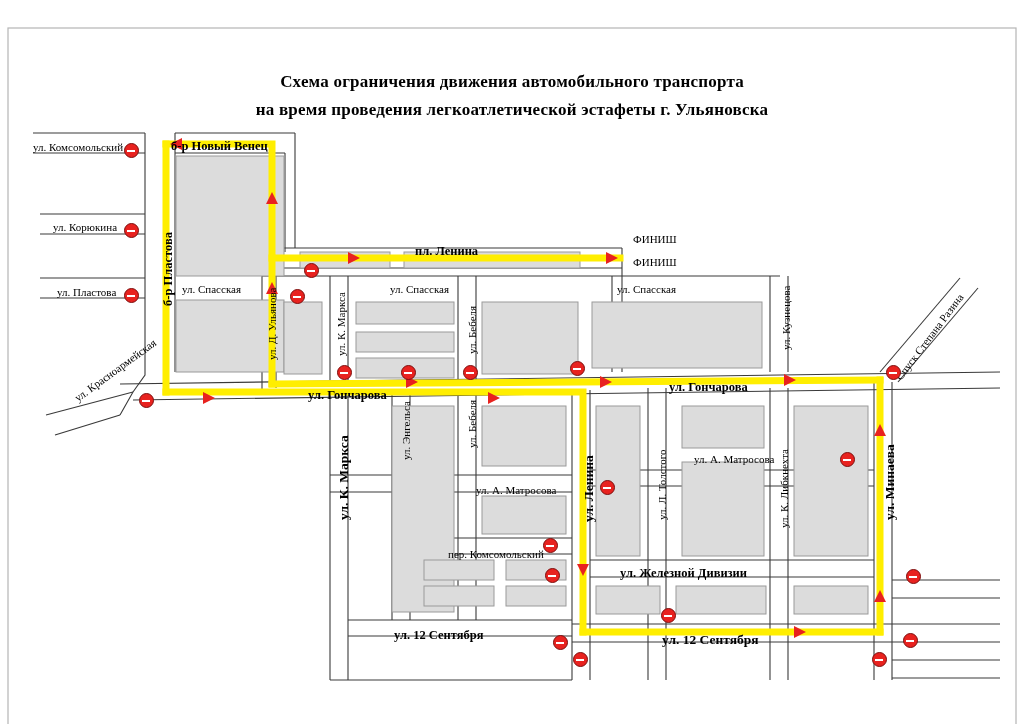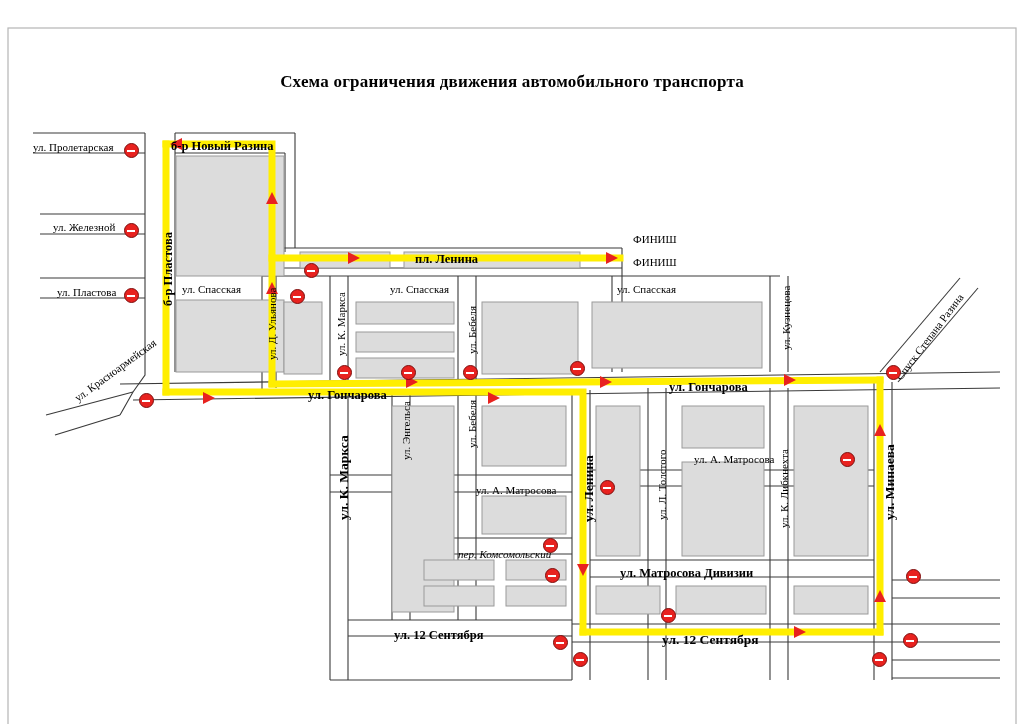--- a/index.html
+++ b/index.html
@@ -53,20 +53,21 @@
     width:8.4px;height:2.2px;
     background:#ffffff;
   }
 </style>
 </head>
 <body>
 
 <div id="map">
 
   <div class="title" id="title1">Схема ограничения движения автомобильного транспорта</div>
+  <div class="title" id="title2">на время проведения          легкоатлетической эстафеты г. Ульяновска</div>
 
   <svg class="layer">
 
     <rect x="8" y="8" width="1008" height="708" fill="none" stroke="#b5b5b5" stroke-width="1.2"></rect>
 
     <g stroke="#3a3a3a" stroke-width="1.1" fill="none">
 
       <path d="M145,113 L145,355 L133,372 L120,395"></path>
       <path d="M175,113 L175,352"></path>
 
@@ -212,48 +213,48 @@
 
       <polygon points="880,404 874,416 886,416"></polygon>
       <polygon points="880,570 874,582 886,582"></polygon>
     </g>
   </svg>
 
   <div class="lbl" style="left:633px;top:213px;">ФИНИШ</div>
   <div class="lbl" style="left:633px;top:236px;">ФИНИШ</div>
 
   <div id="labels">
-      <div class="lbl" style="left: 33px; top: 121px;">ул. Пролетарская</div>
-      <div class="lbl" style="left: 53px; top: 201px;">ул. Железной</div>
+      <div class="lbl" style="left: 33px; top: 121px;">ул. Комсомольский</div>
+      <div class="lbl" style="left: 53px; top: 201px;">ул. Корюкина</div>
       <div class="lbl" style="left: 57px; top: 266px;">ул. Пластова</div>
       <div class="lbl vert" style="left: 72px; top: 374px; transform: rotate(-36deg);">ул. Красноармейская</div>
       <div class="lbl bold vert" style="left: 161px; top: 286px; transform: rotate(-90deg);">б-р Пластова</div>
-      <div class="lbl bold" style="left: 171px; top: 119px;">б-р Новый Разина</div>
-      <div class="lbl bold" style="left: 415px; top: 232px;">пл. Ленина</div>
+      <div class="lbl bold" style="left: 171px; top: 119px;">б-р Новый Венец</div>
+      <div class="lbl bold" style="left: 415px; top: 224px;">пл. Ленина</div>
       <div class="lbl" style="left: 182px; top: 263px;">ул. Спасская</div>
       <div class="lbl" style="left: 390px; top: 263px;">ул. Спасская</div>
       <div class="lbl" style="left: 617px; top: 263px;">ул. Спасская</div>
       <div class="lbl vert" style="left: 266px; top: 340px; transform: rotate(-90deg);">ул. Д. Ульянова</div>
       <div class="lbl vert" style="left: 335px; top: 336px; transform: rotate(-90deg);">ул. К. Маркса</div>
       <div class="lbl vert" style="left: 466px; top: 334px; transform: rotate(-90deg);">ул. Бебеля</div>
       <div class="lbl vert" style="left: 780px; top: 330px; transform: rotate(-90deg);">ул. Кузнецова</div>
       <div class="lbl vert" style="left: 893px; top: 355px; transform: rotate(-53deg);">Спуск Степана Разина</div>
       <div class="lbl bold" style="left: 308px; top: 368px;">ул. Гончарова</div>
       <div class="lbl bold" style="left: 669px; top: 360px;">ул. Гончарова</div>
       <div class="lbl big vert" style="left: 336px; top: 500px; transform: rotate(-90deg);">ул. К. Маркса</div>
       <div class="lbl vert" style="left: 400px; top: 440px; transform: rotate(-90deg);">ул. Энгельса</div>
       <div class="lbl vert" style="left: 466px; top: 428px; transform: rotate(-90deg);">ул. Бебеля</div>
       <div class="lbl" style="left: 476px; top: 464px;">ул. А. Матросова</div>
       <div class="lbl" style="left: 694px; top: 433px;">ул. А. Матросова</div>
       <div class="lbl big vert" style="left: 581px; top: 502px; transform: rotate(-90deg);">ул. Ленина</div>
       <div class="lbl vert" style="left: 656px; top: 500px; transform: rotate(-90deg);">ул. Л. Толстого</div>
       <div class="lbl vert" style="left: 778px; top: 508px; transform: rotate(-90deg);">ул. К. Либкнехта</div>
       <div class="lbl big vert" style="left: 882px; top: 500px; transform: rotate(-90deg);">ул. Минаева</div>
-      <div class="lbl" style="left: 458px; top: 528px; font-style: italic;">пер. Комсомольский</div>
-      <div class="lbl bold" style="left: 620px; top: 546px;">ул. Матросова Дивизии</div>
+      <div class="lbl" style="left: 448px; top: 528px;">пер. Комсомольский</div>
+      <div class="lbl bold" style="left: 620px; top: 546px;">ул. Железной Дивизии</div>
       <div class="lbl bold" style="left: 394px; top: 608px;">ул. 12 Сентября</div>
       <div class="lbl big" style="left: 662px; top: 612px;">ул. 12 Сентября</div>
     </div>
 
   <div id="signs">
       <div class="noentry" style="left: 124px; top: 123px;"></div>
       <div class="noentry" style="left: 124px; top: 203px;"></div>
       <div class="noentry" style="left: 124px; top: 268px;"></div>
       <div class="noentry" style="left: 139px; top: 373px;"></div>
       <div class="noentry" style="left: 290px; top: 269px;"></div>

